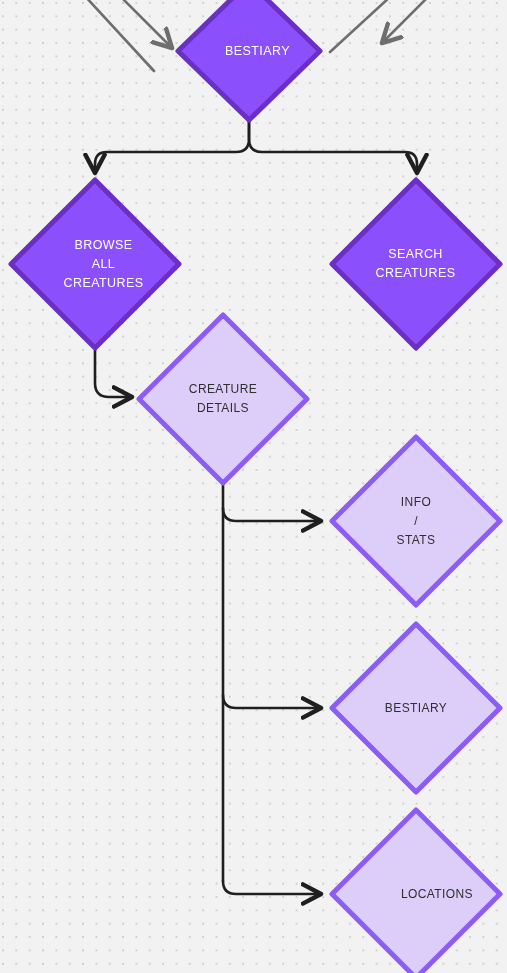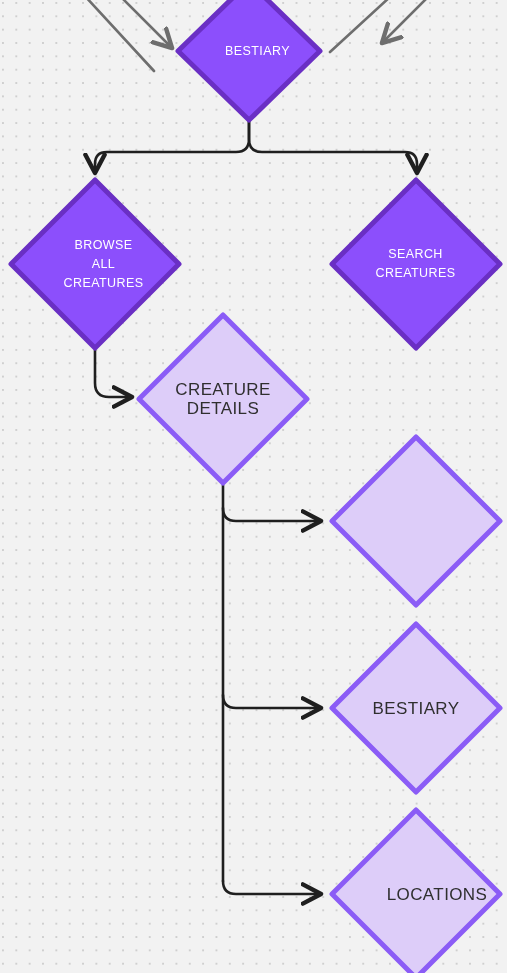--- a/index.html
+++ b/index.html
@@ -31,21 +31,21 @@
     position: absolute;
     text-align: center;
     pointer-events: none;
     line-height: 19px;
     letter-spacing: 0.4px;
     white-space: pre-line;
     transform: translate(-50%, -50%);
   }
   .label-dark {
     color: #2f2f2f;
-    font-size: 17px;
+    font-size: 12px;
   }
   .label-light {
     color: #ffffff;
     font-size: 12.5px;
     padding-left: 17px;
   }
 </style>
 </head>
 <body>
 
@@ -122,16 +122,19 @@
   </svg>
 
   <div class="node-label label-light" style="left:249px; top:51px;">BESTIARY</div>
   <div class="node-label label-light" style="left:95px; top:264px;">BROWSE
 ALL
 CREATURES</div>
   <div class="node-label label-light" style="left:407px; top:264px;">SEARCH
 CREATURES</div>
   <div class="node-label label-dark" style="left:223px; top:399px;">CREATURE
 DETAILS</div>
+  <div class="node-label label-dark" style="left:416px; top:521px;">INFO
+/
+STATS</div>
   <div class="node-label label-dark" style="left:416px; top:708px;">BESTIARY</div>
   <div class="node-label label-dark" style="left:437px; top:894px;">LOCATIONS</div>
 
 </div>
 
 </body></html>

